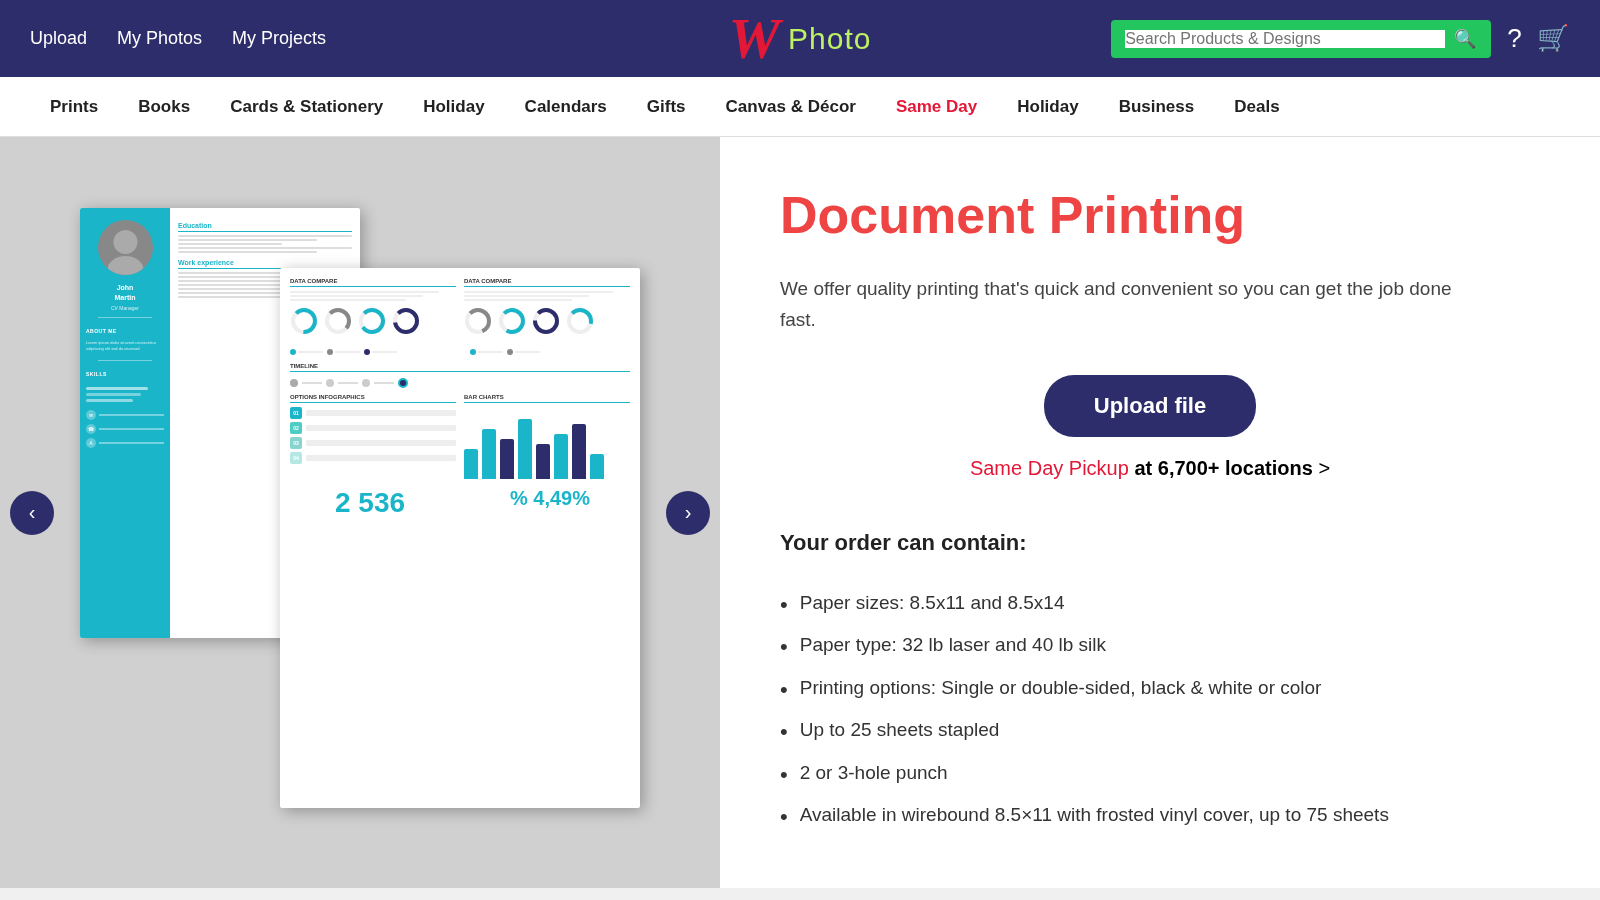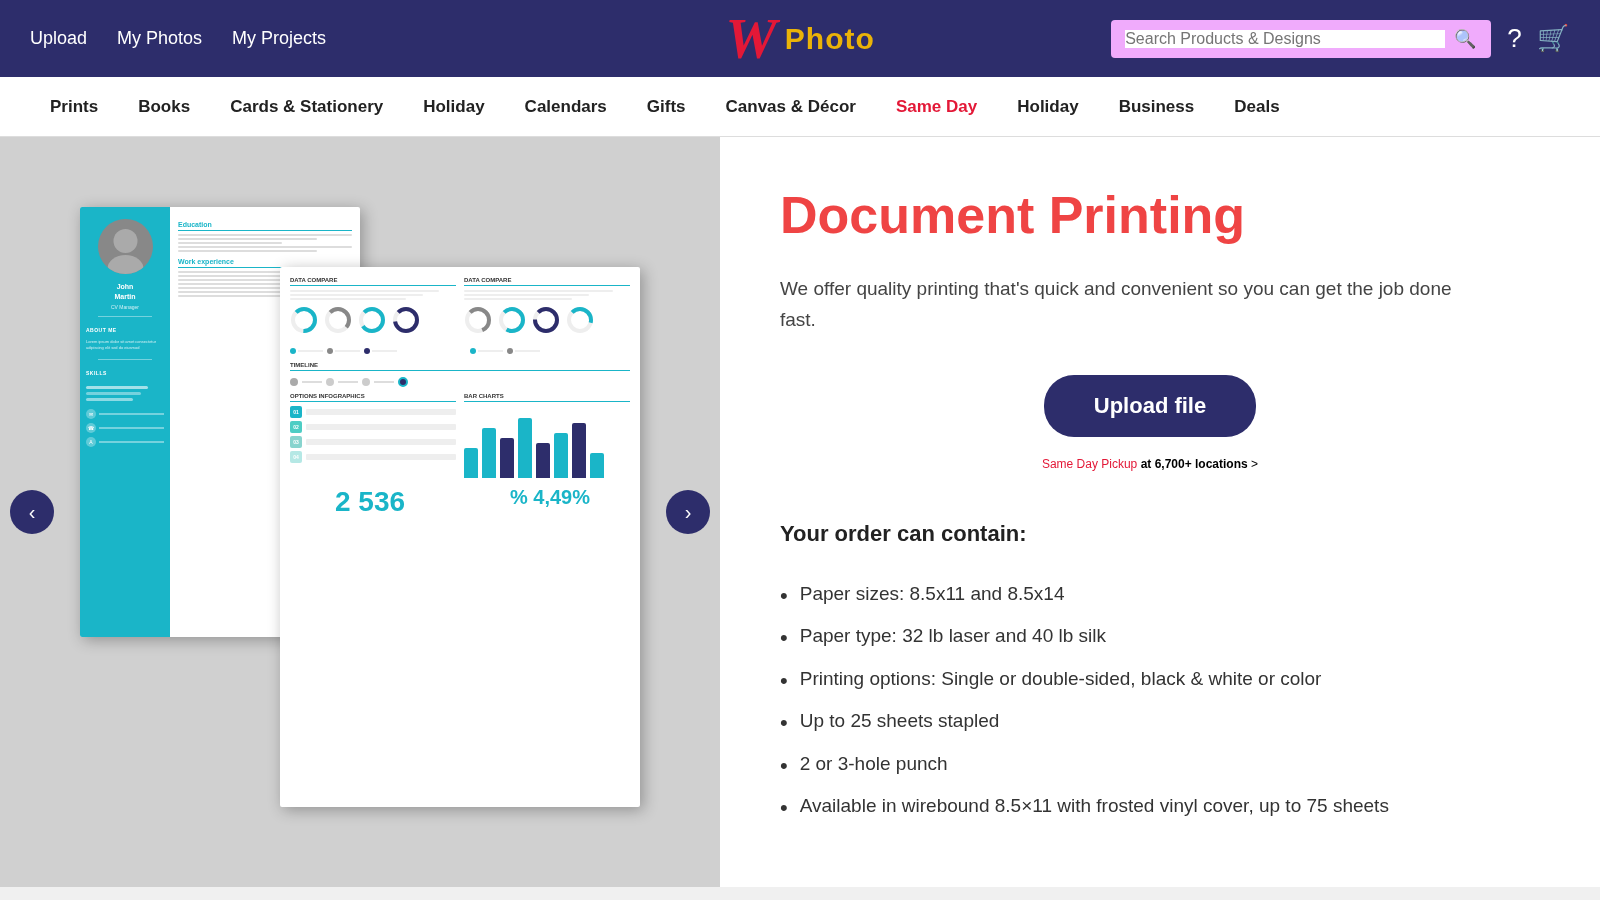--- a/index.html
+++ b/index.html
@@ -35,34 +35,34 @@
     }
     .logo-w {
       font-size: 58px;
       font-weight: bold;
       color: #e31837;
       font-family: Georgia, serif;
       font-style: italic;
       line-height: 1;
     }
     .logo-photo {
-      color: #eab308;
+      color: #bef264;
       font-size: 30px;
-      font-weight: bold;
+      font-weight: normal;
       letter-spacing: 1px;
     }
     .header-right {
       display: flex;
       align-items: center;
       gap: 16px;
     }
     .search-bar {
       display: flex;
       align-items: center;
-      background: #f0abfc;
+      background: #22c55e;
       border-radius: 4px;
       padding: 8px 14px;
       width: 380px;
       gap: 10px;
     }
     .search-bar input {
       border: none;
       outline: none;
       font-size: 16px;
       width: 100%;
@@ -395,21 +395,21 @@
       padding: 18px 50px;
       font-size: 22px;
       font-weight: bold;
       cursor: pointer;
       display: block;
       margin: 0 auto 20px;
       text-align: right;
     }
     .same-day-pickup {
       text-align: center;
-      font-size: 12px;
+      font-size: 20px;
       margin-bottom: 50px;
     }
     .same-day-pickup .pink { color: #e31837; }
     .same-day-pickup .bold { font-weight: bold; }
     .order-section-title {
       font-size: 22px;
       font-weight: bold;
       color: #222;
       margin-bottom: 28px;
     }

